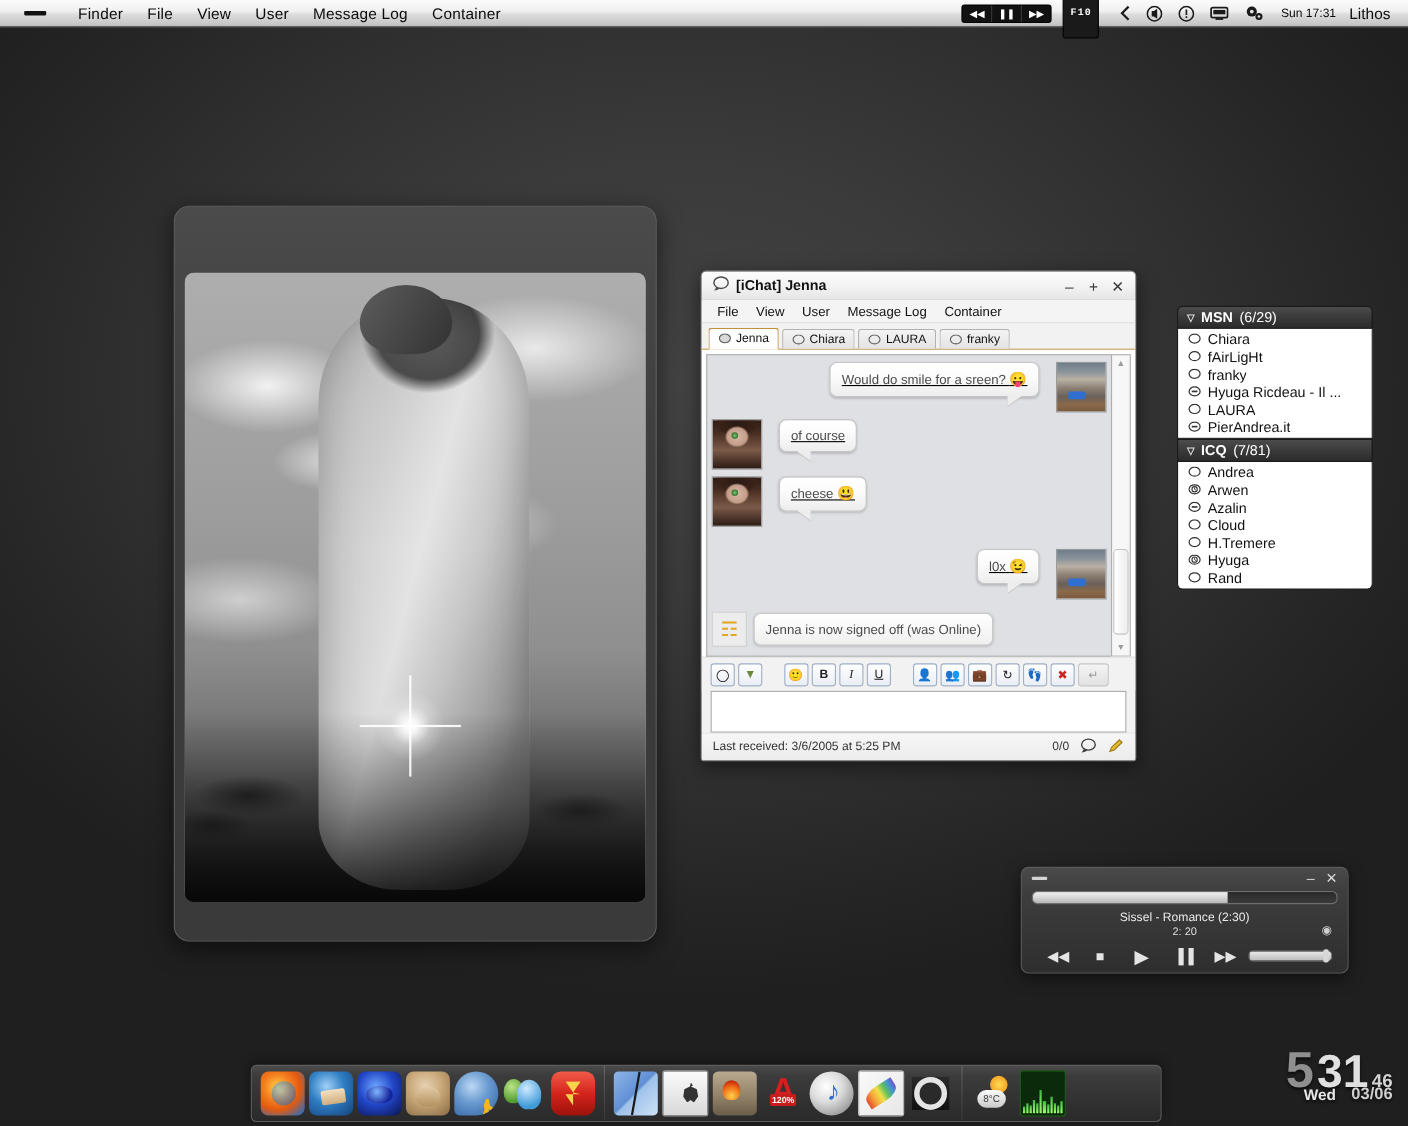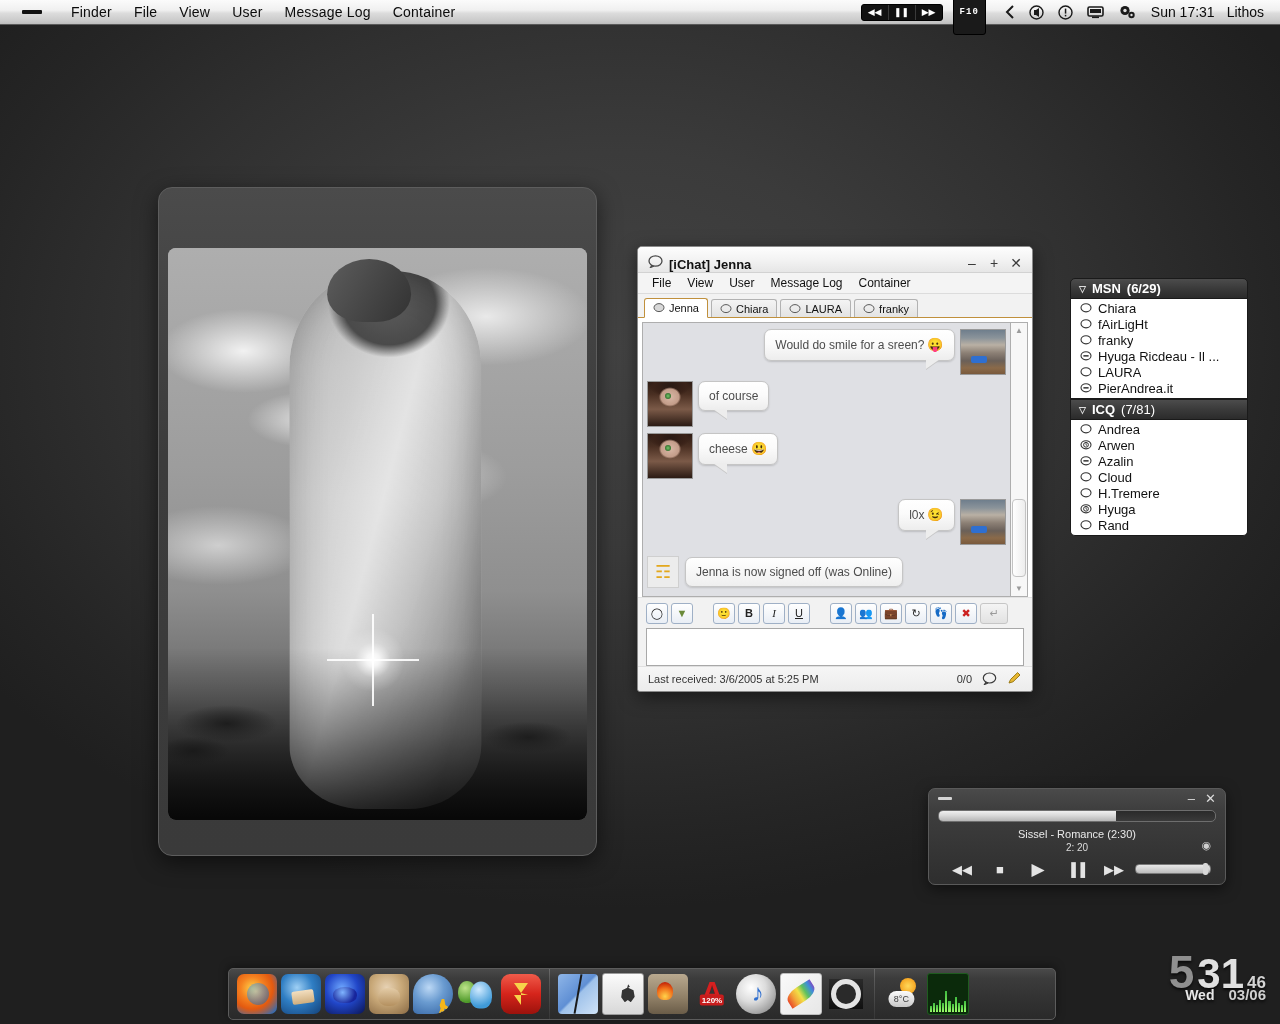--- a/index.html
+++ b/index.html
@@ -38,21 +38,21 @@
     width:26px;height:15px;display:flex;align-items:center;justify-content:center;
     color:#fff;font-size:9px;border-right:1px solid #3a3a3a;
   }
   .transport .tb:last-child{border-right:none;}
   .f10key{
     background:#1a1a1a;color:#fff;font-size:9px;font-weight:bold;letter-spacing:1px;
     border-radius:3px;padding:17px 6px;margin-right:12px;border:1px solid #000;
     font-family:"Liberation Mono",monospace;
   }
   .mb-ico{margin:0 7px;display:flex;align-items:center;justify-content:center;}
-  .mb-clock{font-size:14px;margin:0 12px 0 8px;white-space:nowrap;}
+  .mb-clock{font-size:11px;margin:0 12px 0 8px;white-space:nowrap;}
   .mb-user{font-size:14px;margin-right:4px;white-space:nowrap;}
 
   
   #photoframe{
     position:absolute;left:158px;top:187px;width:437px;height:667px;
     border-radius:14px;
     background:linear-gradient(to bottom,#4b4b4b 0%,#454545 14%,#3c3c3c 40%,#3a3a3a 100%);
     border:1px solid #5d5d5d;
     box-shadow:0 6px 22px rgba(0,0,0,.55);
   }
@@ -111,21 +111,21 @@
 
   
   #chatwin{
     position:absolute;left:637px;top:246px;width:396px;height:446px;
     background:#f2f2f2;border:1px solid #8a8a8a;border-radius:5px 5px 3px 3px;
     box-shadow:0 5px 18px rgba(0,0,0,.5);
     display:flex;flex-direction:column;
     box-sizing:border-box;
   }
   .cw-title{
-    height:25px;display:flex;align-items:flex-end;
+    height:25px;display:flex;align-items:center;
     background:linear-gradient(to bottom,#fdfdfd 0%,#f3f3f3 50%,#e6e6e6 100%);
     border-bottom:1px solid #d2d2d2;border-radius:4px 4px 0 0;
     padding:0 6px;
   }
   .cw-title .bub{margin:0 6px 0 4px;}
   .cw-title .ttl{font-size:13px;font-weight:bold;color:#111;}
   .cw-btns{margin-left:auto;display:flex;align-items:center;gap:2px;}
   .cw-btns span{
     width:20px;height:18px;display:flex;align-items:center;justify-content:center;
     font-size:14px;color:#3a3a3a;cursor:default;
@@ -150,21 +150,21 @@
     margin-bottom:-1px;height:18px;
   }
   .cw-body{
     flex:1;display:flex;background:#fff;padding:4px 4px 0 4px;min-height:0;
   }
   .msgpane{
     flex:1;background:#dfe0e4;border:1px solid #aeaeae;border-right:none;
     overflow:hidden;position:relative;padding:6px 4px;
     display:flex;flex-direction:column;gap:6px;
   }
-  .msgrow{display:flex;align-items:flex-start;gap:5px;}
+  .msgrow{display:flex;align-items:flex-start;gap:15px;text-decoration:underline;}
   .msgrow.right{justify-content:flex-end;}
   .avatar{
     width:44px;height:44px;flex:0 0 44px;border:1px solid #999;background:#777;
     overflow:hidden;position:relative;
   }
   .av-jenna{
     background:
       radial-gradient(ellipse 34% 30% at 50% 34%, #d9b8a6 0%, #c39d8a 60%, rgba(195,157,138,0) 74%),
       radial-gradient(ellipse 60% 34% at 50% 8%, #2a1a14 0%, #3a2218 60%, rgba(58,34,24,0) 78%),
       linear-gradient(to bottom,#2e1c14 0%,#4a2f22 28%,#7b5a48 62%,#2b1b14 100%);
@@ -583,21 +583,21 @@
         </svg>
     </span>
   </div>
 </div>
 
 <div id="contacts">
 
   <div class="grp-hdr">
     <span class="tri">▽</span>
     <span>MSN</span>
-    <span style="font-weight:bold;">(6/29)</span>
+    <span style="font-weight:normal;">(6/29)</span>
   </div>
   <div class="grp-list mid">
     <div class="ct">
       <span class="st">
           <svg width="12" height="10" viewBox="0 0 12 10">
             <ellipse cx="6" cy="4.8" rx="5" ry="4.1" fill="#fff" stroke="#333" stroke-width="1.1"></ellipse>
           </svg>
         </span>
       <span class="nm">Chiara</span>
     </div>

